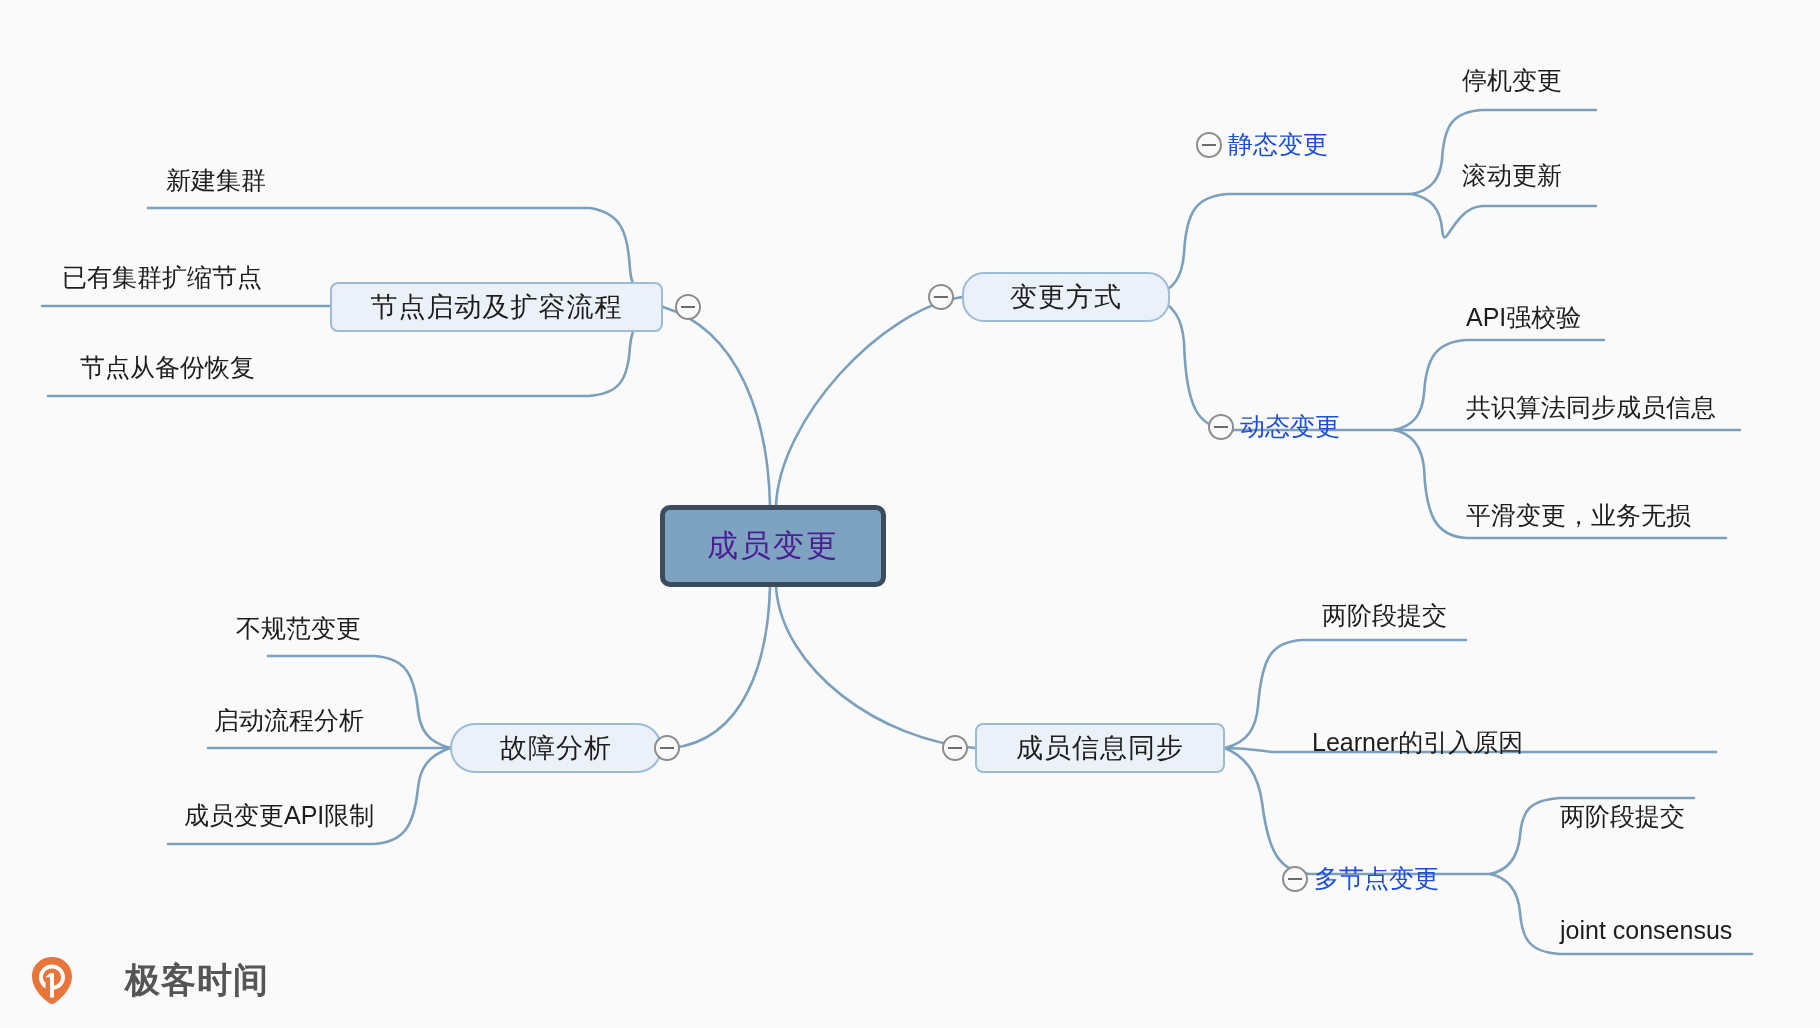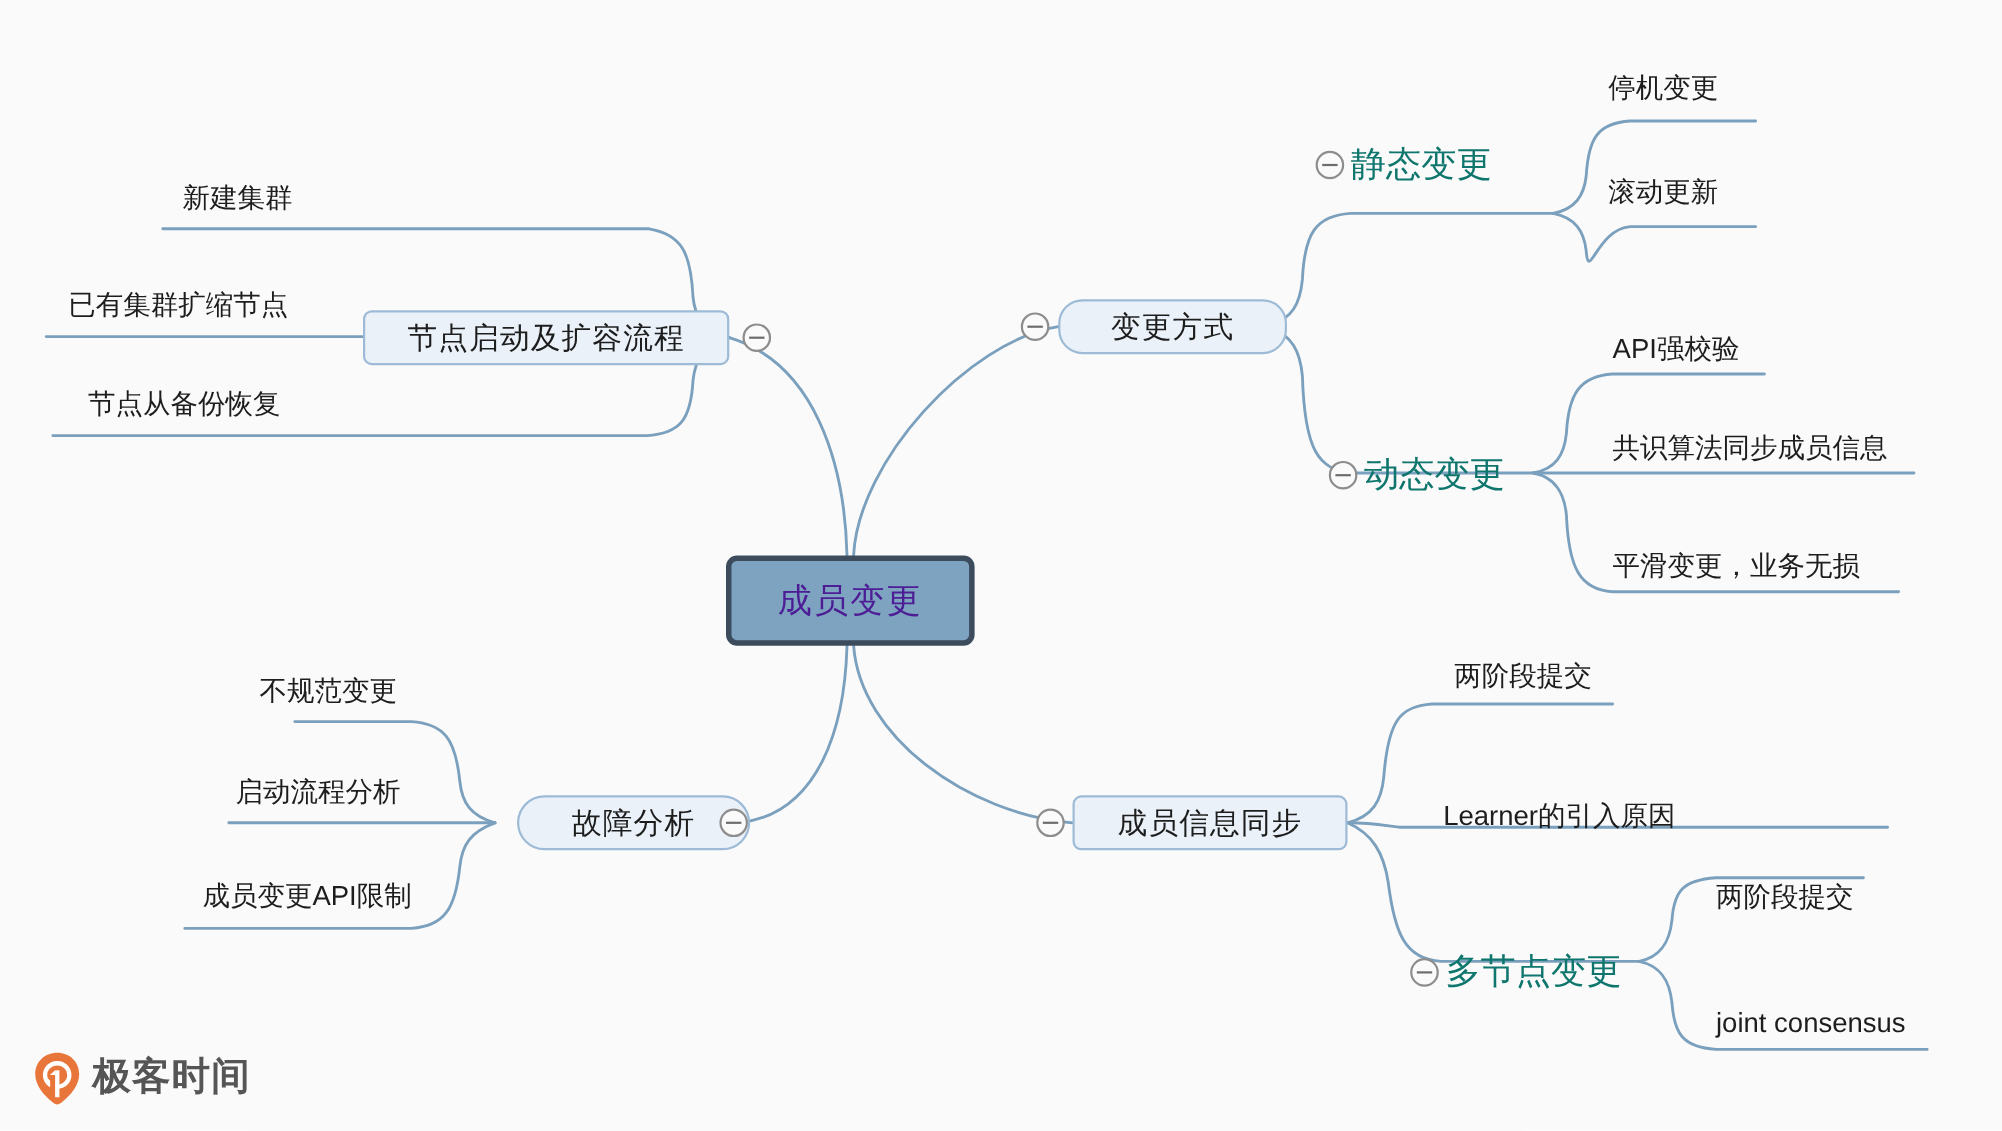--- a/index.html
+++ b/index.html
@@ -59,22 +59,22 @@
     white-space: nowrap;
     z-index: 4;
   }
 
   
   .mid-node {
     position: absolute;
     display: flex;
     align-items: center;
     white-space: nowrap;
-    font-size: 32px;
-    color: #0f766e;
+    font-size: 25px;
+    color: #1d4ed8;
     z-index: 4;
   }
   .mid-node .mid-label { margin-left: 6px; }
 
   
   .leaf-node {
     position: absolute;
     white-space: nowrap;
     font-size: 25px;
     color: #1d1d1d;
@@ -125,22 +125,23 @@
     height: 2px;
     background: #6d6d6d;
   }
 
   
   .brand {
     position: absolute;
     left: 30px;
     top: 955px;
     display: flex;
-    align-items: flex-start;
+    align-items: center;
     z-index: 7;
+    gap: 41px;
   }
   .brand-mark {
     position: relative;
     width: 44px;
     height: 50px;
     flex: 0 0 auto;
   }
   .brand-name {
     margin-left: 10px;
     font-size: 35px;
@@ -195,21 +196,21 @@
 
   <div class="root-node" style="left:660px; top:505px; width:226px; height:82px;">
     <span>成员变更</span>
   </div>
 
   <div class="branch-node" style="left:330px; top:282px; width:333px; height:50px;">
     <span>节点启动及扩容流程</span>
   </div>
   <div class="collapse-toggle" style="left:675px; top:294px;"></div>
 
-  <div class="branch-node" style="left:470px; top:723px; width:212px; height:50px;border-radius:25px;">
+  <div class="branch-node" style="left:450px; top:723px; width:212px; height:50px;border-radius:25px;">
     <span>故障分析</span>
   </div>
   <div class="collapse-toggle" style="left:654px; top:735px;"></div>
 
   <div class="branch-node" style="left:962px; top:272px; width:208px; height:50px;border-radius:22px;">
     <span>变更方式</span>
   </div>
   <div class="collapse-toggle" style="left:928px; top:284px;"></div>
 
   <div class="branch-node" style="left:975px; top:723px; width:250px; height:50px;">

